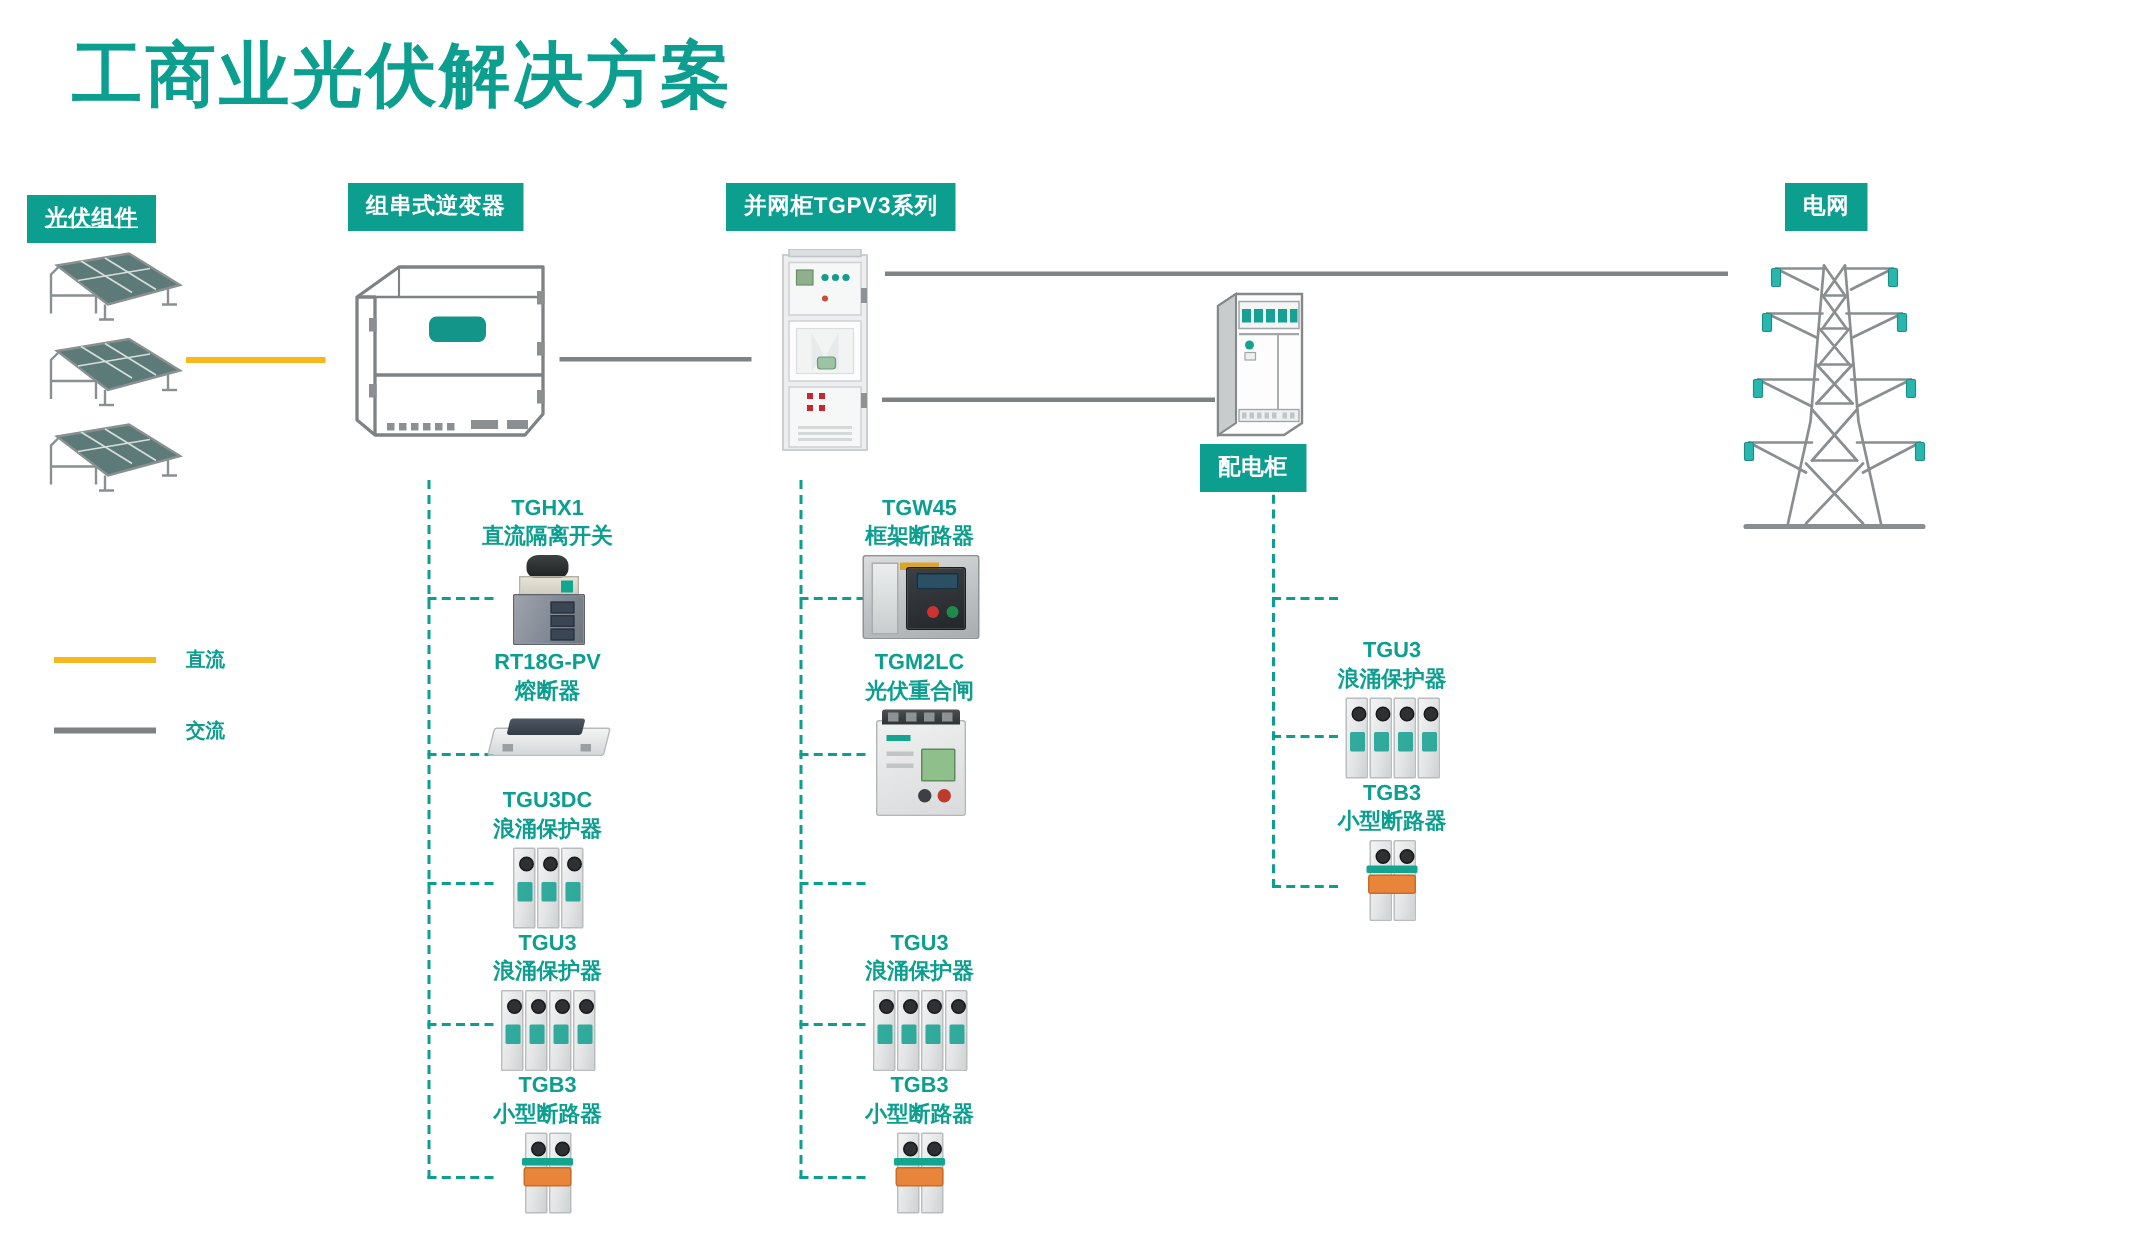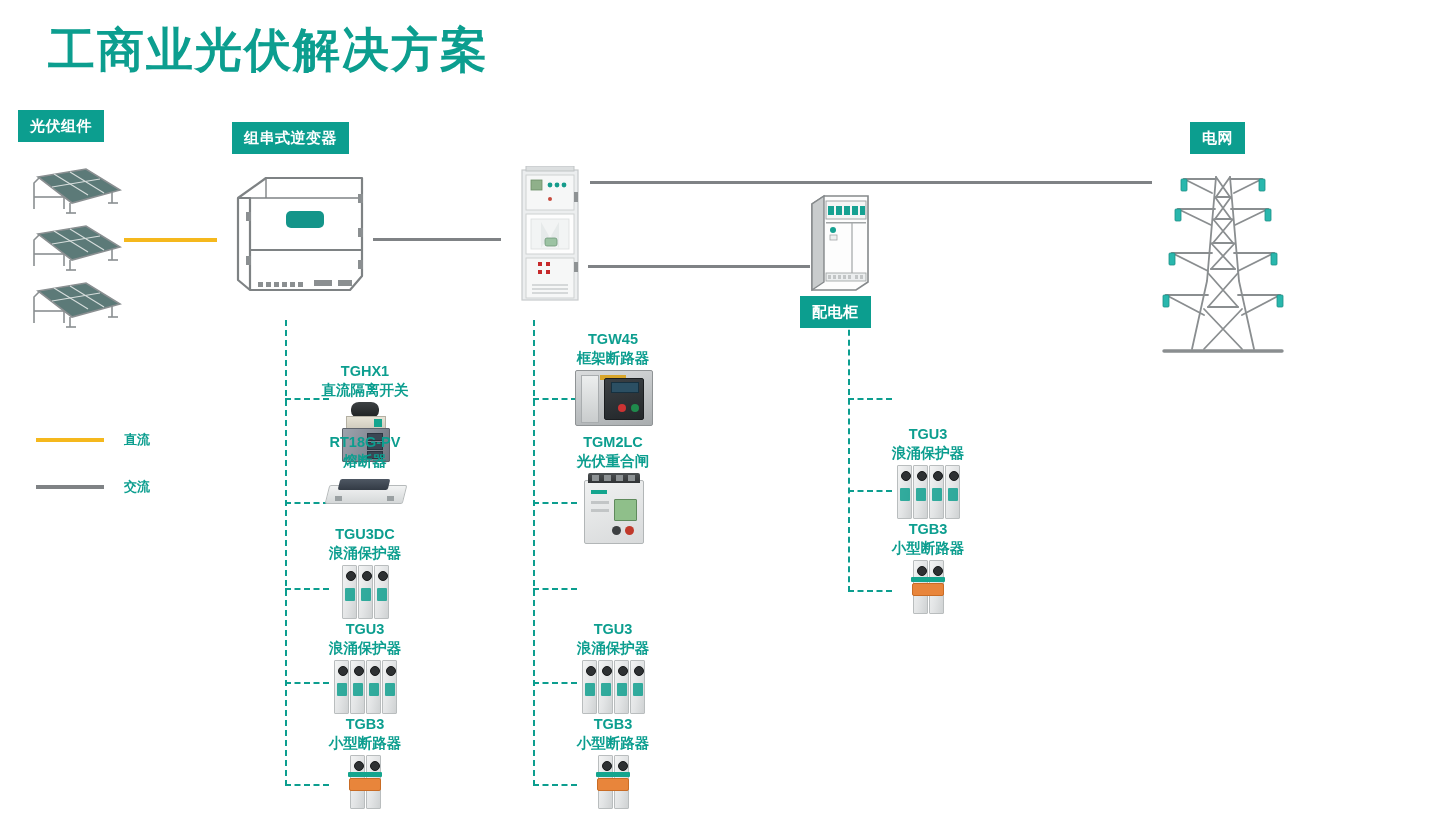--- a/index.html
+++ b/index.html
@@ -17,21 +17,21 @@
     letter-spacing:2px;line-height:1.1;white-space:nowrap;
   }
 
   
   .badge{
     position:absolute;background:#0c9e8f;color:#ffffff;
     font-size:15px;font-weight:bold;line-height:1;
     padding:8px 12px 9px 12px;white-space:nowrap;
     letter-spacing:.5px;
   }
-  #badge-pv{left:18px;top:110px;}
+  #badge-pv{left:18px;top:130px;text-decoration:underline;}
   #badge-inverter{left:232px;top:122px;}
   #badge-gridcab{left:484px;top:122px;}
   #badge-distcab{left:800px;top:296px;}
   #badge-grid{left:1190px;top:122px;}
 
   
   .legend-row{position:absolute;display:flex;align-items:center;text-align:center;}
   #legend-dc{left:36px;top:431px;}
   #legend-ac{left:36px;top:478px;}
   .legend-line{width:68px;height:4px;border-radius:0;}
@@ -208,20 +208,21 @@
 </style>
 </head>
 <body>
 
 <div class="page">
 
   <div id="page-title">工商业光伏解决方案</div>
 
   <div class="badge" id="badge-pv">光伏组件</div>
   <div class="badge" id="badge-inverter">组串式逆变器</div>
+  <div class="badge" id="badge-gridcab">并网柜TGPV3系列</div>
   <div class="badge" id="badge-distcab">配电柜</div>
   <div class="badge" id="badge-grid">电网</div>
 
   <div class="legend-row" id="legend-dc">
     <span class="legend-line dc"></span>
     <span class="legend-label">直流</span>
   </div>
   <div class="legend-row" id="legend-ac">
     <span class="legend-line ac"></span>
     <span class="legend-label">交流</span>
@@ -440,21 +441,21 @@
 
   <div class="branch" id="branch-inverter" style="left:285px;top:320px;width:220px;height:500px;">
     <div class="spine" style="height:466px;"></div>
 
     <div class="tick" style="top:78px;"></div>
     <div class="tick" style="top:182px;"></div>
     <div class="tick" style="top:268px;"></div>
     <div class="tick" style="top:362px;"></div>
     <div class="tick" style="top:464px;"></div>
 
-    <div class="node" style="left:-20px;top:10px;margin-top:32px;">
+    <div class="node" style="left:-20px;top:10px;">
       <div class="code">TGHX1</div>
       <div class="zh">直流隔离开关</div>
       <div class="pic" style="width:54px;height:58px;">
         <div class="iso">
           <div class="knob"></div>
           <div class="collar">
               <i></i>
             </div>
           <div class="body">
               <i style="top:4px;"></i>

